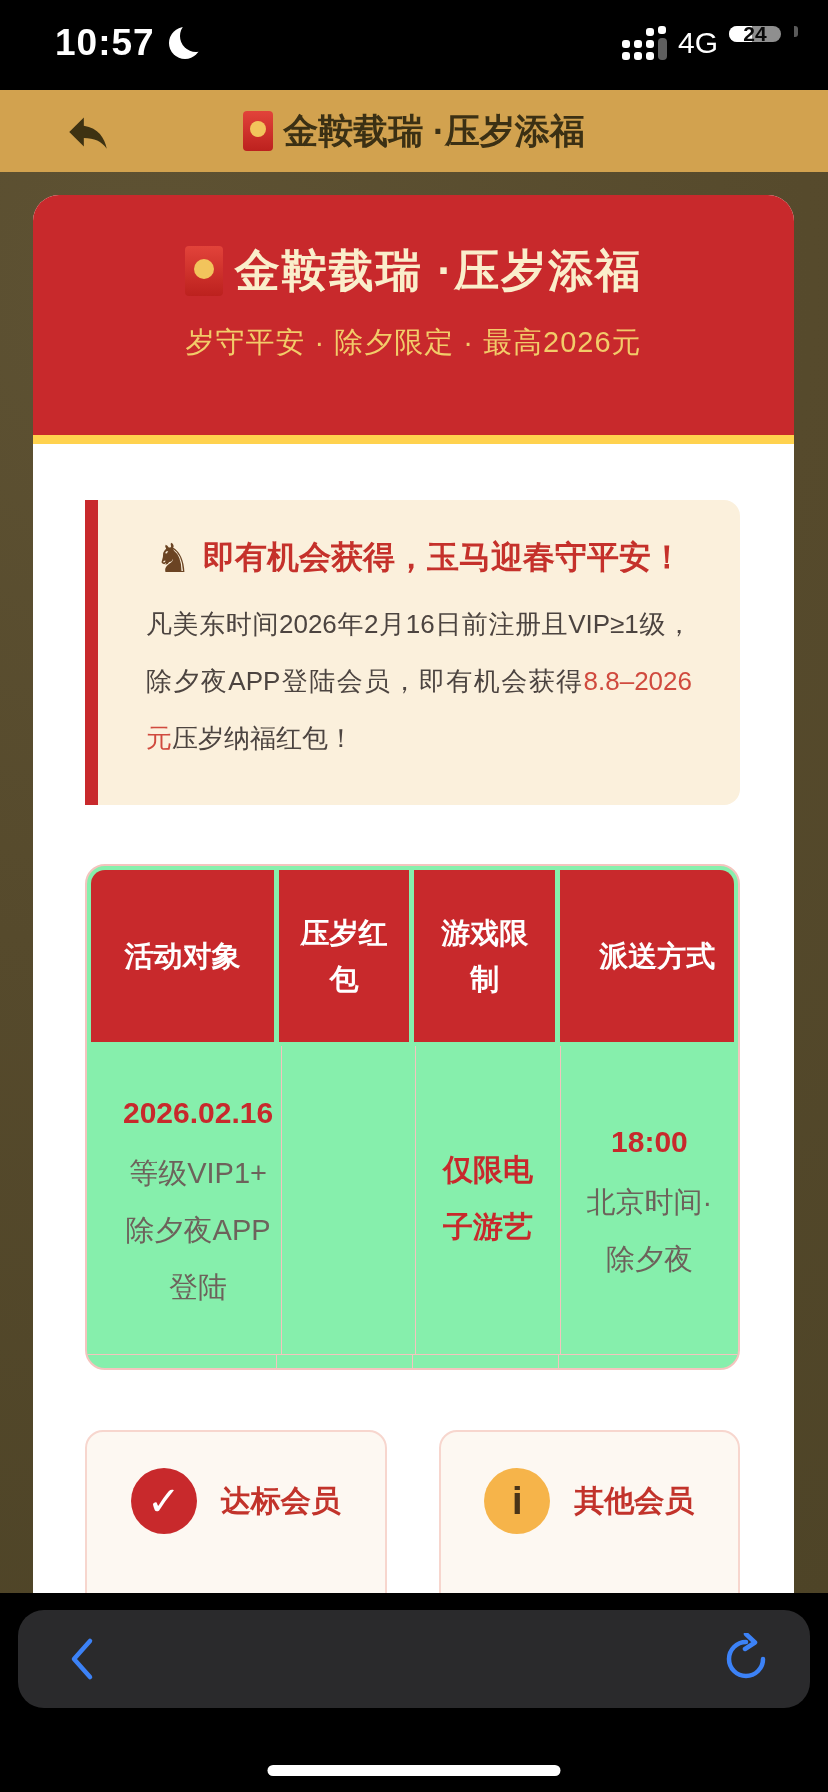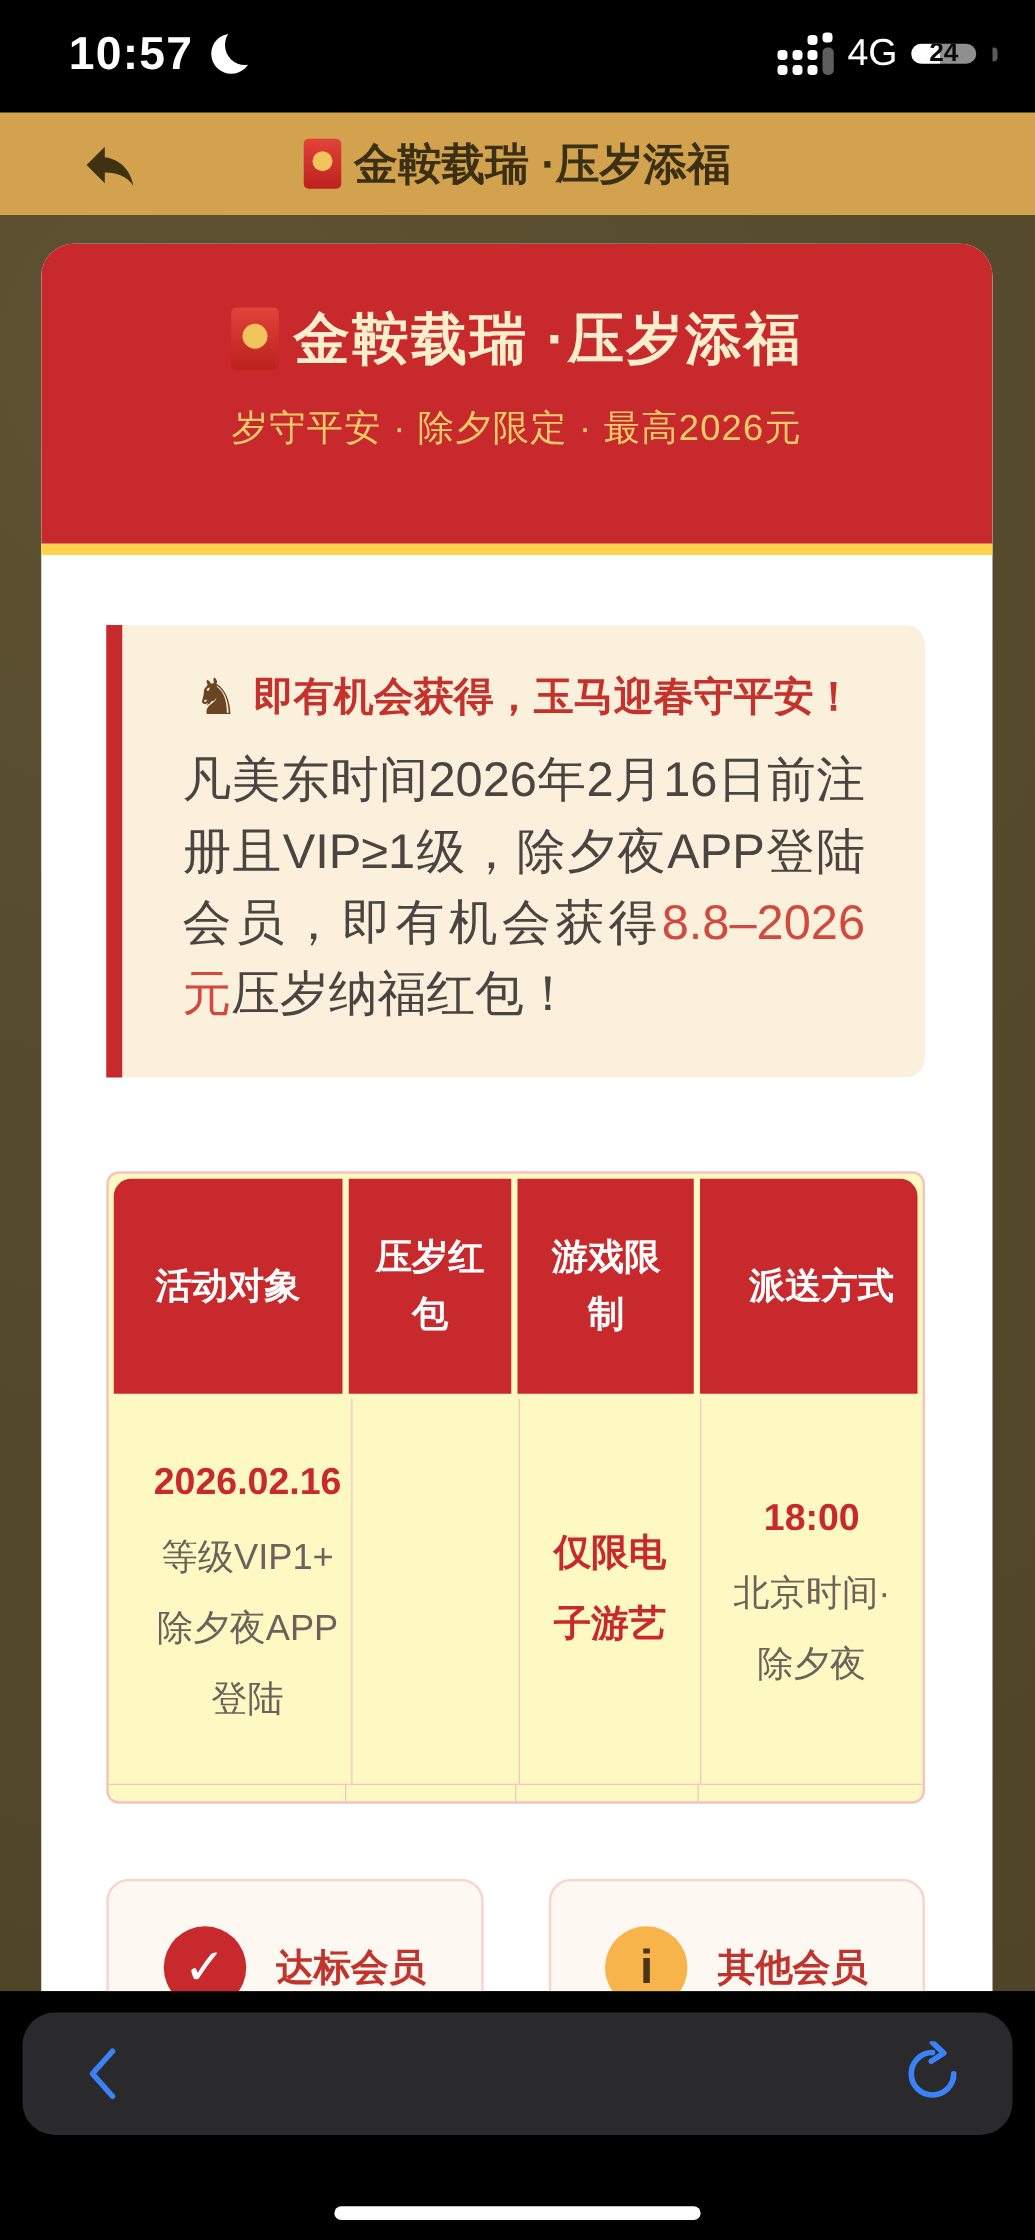--- a/index.html
+++ b/index.html
@@ -9,21 +9,21 @@
     background:#000;
     font-family:"Liberation Sans","DejaVu Sans",sans-serif;
   }
 
   
   .status-bar { position:absolute; top:0; left:0; right:0; height:90px; background:#000; }
   .sb-left { position:absolute; left:55px; top:22px; display:flex; align-items:center; gap:14px; }
   .sb-time { color:#fff; font-size:37px; font-weight:600; letter-spacing:1px; }
   .moon { position:relative; width:32px; height:32px; border-radius:50%; background:#fff; overflow:visible; }
   .moon::after { content:""; position:absolute; width:32px; height:32px; border-radius:50%; background:#000; left:11px; top:-7px; }
-  .sb-right { position:absolute; right:30px; top:26px; display:flex; align-items:center; gap:11px; }
+  .sb-right { position:absolute; right:30px; top:26px; display:flex; align-items:flex-start; gap:11px; }
   .signal { display:flex; align-items:flex-end; gap:4px; height:34px; }
   .sig-col { display:flex; flex-direction:column; gap:4px; }
   .sig-dot { width:8px; height:8px; border-radius:3px; background:#fff; }
   .sig-bar-dim { width:9px; height:22px; border-radius:4px; background:#5e5e5e; }
   .net-label { color:#fff; font-size:30px; font-weight:400; }
   .battery { position:relative; width:52px; height:16px; border-radius:8px; background:#8f8f8f; overflow:hidden; }
   .battery-fill { position:absolute; left:0; top:0; bottom:0; width:23px; background:#fff; }
   .battery-num { position:absolute; inset:0; display:flex; align-items:center; justify-content:center;
                  font-size:21px; font-weight:700; color:#0a0a0a; }
   .battery-nub { width:4px; height:11px; border-radius:0 3px 3px 0; background:#5a5a5a; margin-left:2px; }
@@ -57,25 +57,25 @@
 
   .card-content { padding:56px 54px 0 52px; }
 
   
   .intro { display:flex; }
   .intro-bar { width:13px; background:#C8292C; flex:0 0 auto; }
   .intro-box { flex:1; background:#FBF0DC; border-radius:0 16px 16px 0; padding:36px 48px 38px; }
   .intro-title { display:flex; align-items:center; justify-content:center; gap:12px;
                  color:#C5312B; font-size:32px; font-weight:700; }
   .horse-glyph { font-size:40px; color:#6B4423; line-height:1; font-family:"DejaVu Sans",sans-serif; }
-  .intro-body { margin-top:16px; font-size:39px; color:#4C4440; line-height:57px; text-align:justify; }
+  .intro-body { margin-top:16px; font-size:26px; color:#4C4440; line-height:57px; text-align:justify; }
   .hl-red { color:#D04A3E; }
 
   
-  .promo-table { margin-top:75px; border:2px solid #F4C4BE; border-radius:10px; overflow:hidden; background:#fef9c3; }
+  .promo-table { margin-top:59px; border:2px solid #F4C4BE; border-radius:20px; overflow:hidden; background:#86efac; }
   .tgrid { display:grid; grid-template-columns:1.4fr 1fr 1.08fr 1.33fr; }
   .thead { gap:5px; padding:4px; }
   .th { background:#C8292C; color:#fff; min-height:172px; display:flex; align-items:center; justify-content:center;
         font-weight:700; font-size:29px; line-height:46px; white-space:pre-line; text-align:center; }
   .th:first-child { border-top-left-radius:14px; }
   .th:last-child  { border-top-right-radius:14px;padding-left:20px; }
   .td { min-height:308px; padding:24px 8px; display:flex; flex-direction:column; justify-content:center;
         align-items:center; text-align:center; border-left:1px solid #F4C4BE; }
   .td:first-child { border-left:none;padding-left:36px; }
   .td-strong { color:#C8292C; font-weight:700; font-size:30px; line-height:57px; white-space:pre-line; }

